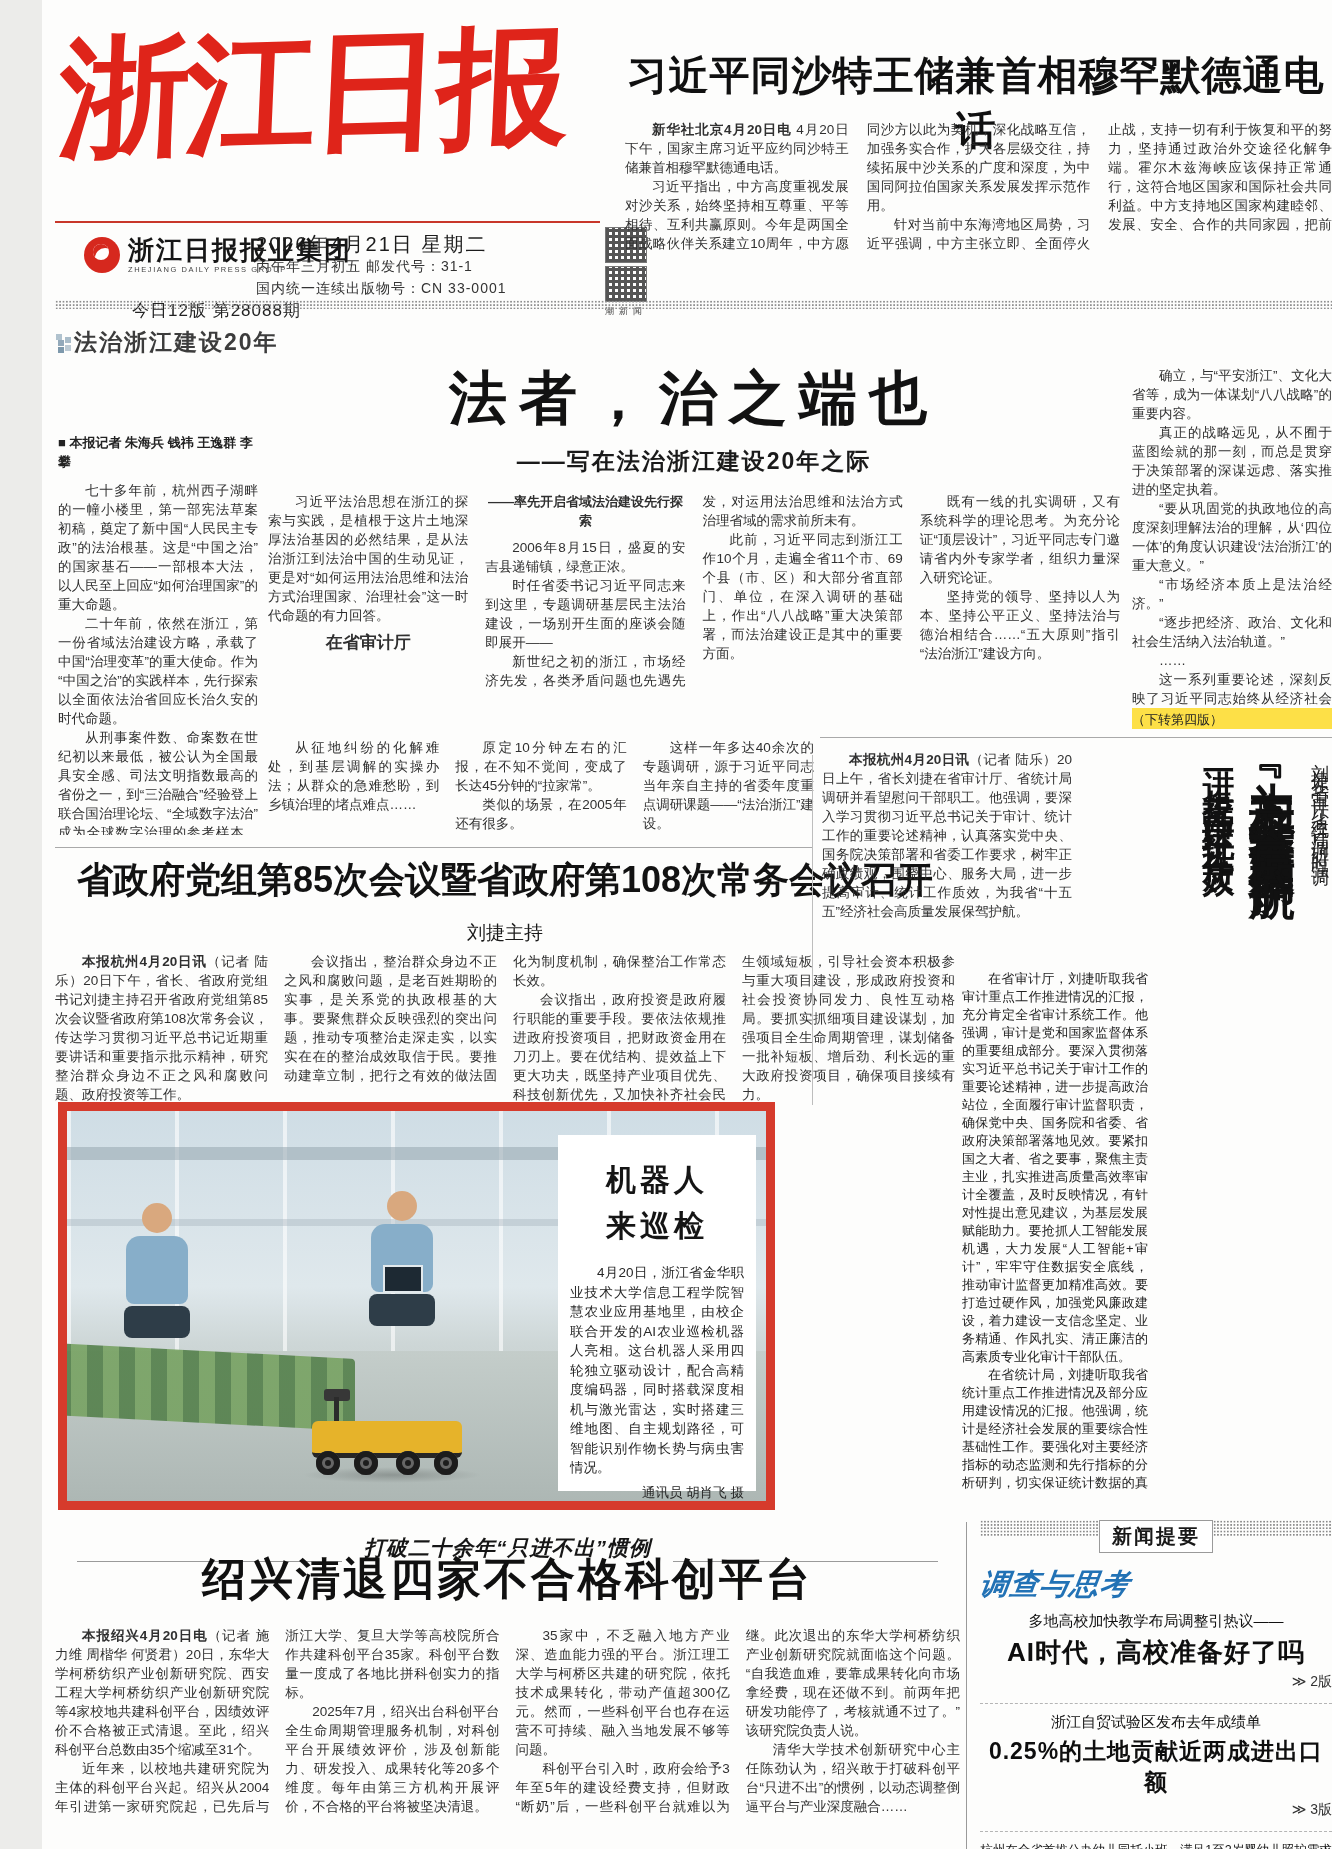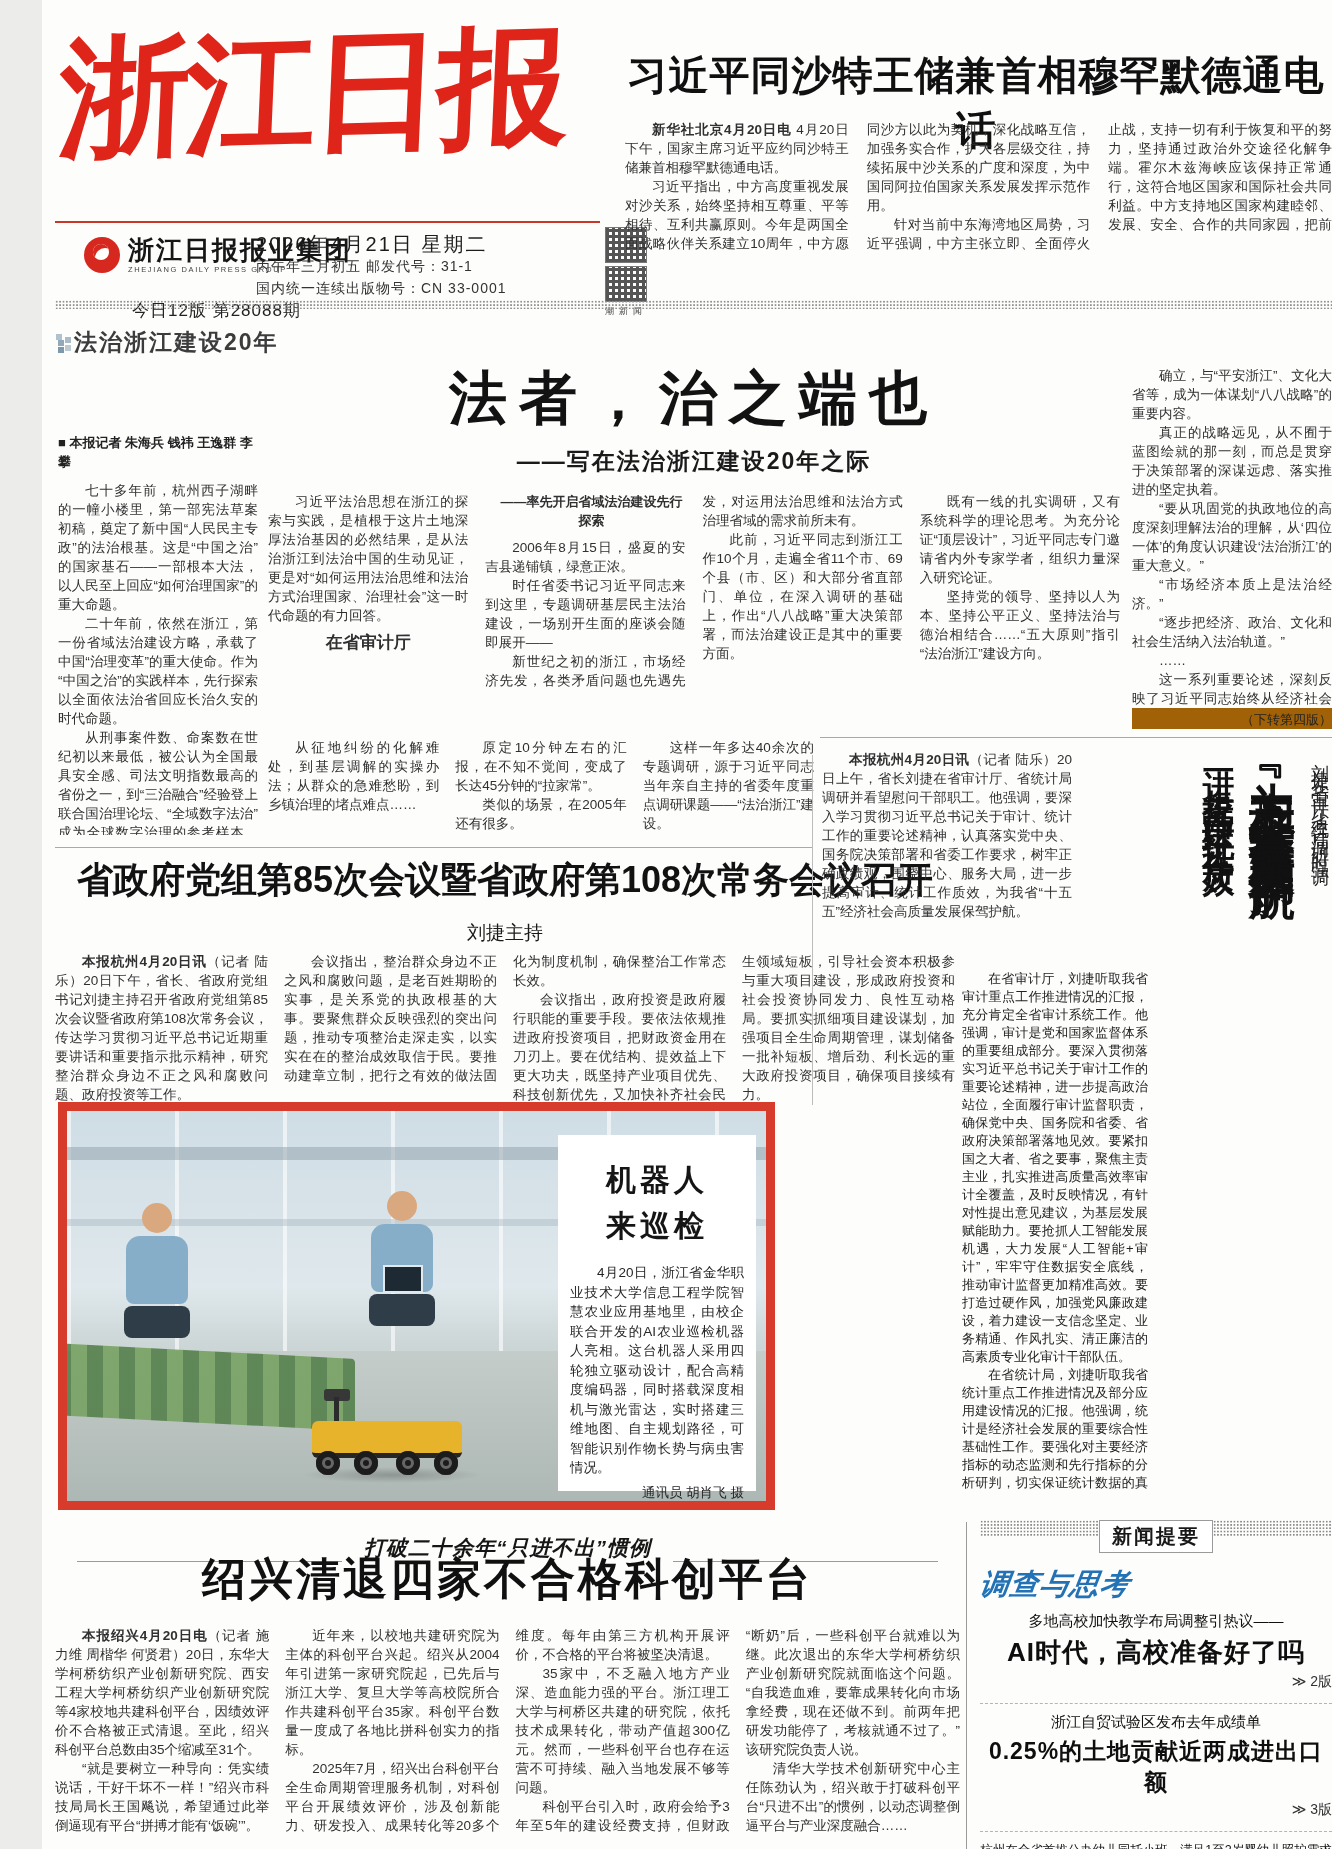--- a/index.html
+++ b/index.html
@@ -47,24 +47,24 @@
       box-shadow:7px -3px 0 #a9bcc9,0 7px 0 #7e99ac,7px 5px 0 #bccad4,-2px -6px 0 #b0c2ce;}
   .tag-label{font-size:23px;font-weight:900;color:#3c3c3c;letter-spacing:2px;}
   .law-headline{left:268px;top:360px;width:852px;text-align:center;font-size:58px;font-weight:900;
       letter-spacing:12px;color:#121212;}
   .law-subtitle{left:268px;top:446px;width:852px;text-align:center;font-size:23px;font-weight:bold;
       letter-spacing:2px;color:#1a1a1a;}
   .law-colA{left:58px;top:433px;width:200px;height:402px;overflow:hidden;}
   .law-byline{font-size:13px;font-weight:bold;color:#222;margin-bottom:10px;}
   .law-main{left:268px;top:492px;width:852px;height:240px;column-count:4;column-gap:17px;overflow:hidden;}
   .law-sub1{text-align:center;font-weight:900;font-size:17px;margin:8px 0 2px;text-indent:0;}
-  .law-sub2{text-align:center;font-weight:bold;font-size:13px;margin-bottom:8px;text-indent:0;margin-left:12px;}
+  .law-sub2{text-align:center;font-weight:bold;font-size:13px;margin-bottom:8px;text-indent:0;}
   .law-colC{left:1132px;top:366px;width:200px;height:360px;overflow:hidden;}
-  .law-jump{left:1132px;top:708px;width:200px;text-align:right;font-size:13px;color:#222;
-      background:#a16207;padding-top:3px;}
+  .law-jump{left:1132px;top:708px;width:200px;font-size:13px;color:#222;
+      background:#fde047;padding-top:3px;}
   .law-cont{left:268px;top:738px;width:546px;height:97px;column-count:3;column-gap:16px;overflow:hidden;}
 
   
   .rule-h{background:#a9a9a9;height:1px;}
   .gov-headline{left:55px;top:856px;width:900px;text-align:center;font-size:36px;font-weight:900;
       color:#121212;}
   .gov-presider{left:55px;top:920px;width:900px;text-align:center;font-size:19px;color:#1a1a1a;}
   .gov-body{left:55px;top:952px;width:900px;height:152px;column-count:4;column-gap:16px;overflow:hidden;}
 
   
@@ -289,21 +289,20 @@
   </div>
 
   <div class="abs sx-kicker">
     <div class="line"></div>
     <div class="txt">打破二十余年“只进不出”惯例</div>
     <div class="line"></div>
   </div>
   <div class="abs sx-headline">绍兴清退四家不合格科创平台</div>
   <div class="abs sx-body bodytext">
     <p><span class="lead-src">本报绍兴4月20日电</span><span>（记者 施力维 周楷华 何贤君）20日，东华大学柯桥纺织产业创新研究院、西安工程大学柯桥纺织产业创新研究院等4家校地共建科创平台，因绩效评价不合格被正式清退。至此，绍兴科创平台总数由35个缩减至31个。</span></p>
-    <p>“就是要树立一种导向：凭实绩说话，干好干坏不一样！”绍兴市科技局局长王国飚说，希望通过此举倒逼现有平台“拼搏才能有‘饭碗’”。</p>
     <p>近年来，以校地共建研究院为主体的科创平台兴起。绍兴从2004年引进第一家研究院起，已先后与浙江大学、复旦大学等高校院所合作共建科创平台35家。科创平台数量一度成了各地比拼科创实力的指标。</p>
     <p>2025年7月，绍兴出台科创平台全生命周期管理服务机制，对科创平台开展绩效评价，涉及创新能力、研发投入、成果转化等20多个维度。每年由第三方机构开展评价，不合格的平台将被坚决清退。</p>
     <p>35家中，不乏融入地方产业深、造血能力强的平台。浙江理工大学与柯桥区共建的研究院，依托技术成果转化，带动产值超300亿元。然而，一些科创平台也存在运营不可持续、融入当地发展不够等问题。</p>
     <p>科创平台引入时，政府会给予3年至5年的建设经费支持，但财政“断奶”后，一些科创平台就难以为继。此次退出的东华大学柯桥纺织产业创新研究院就面临这个问题。“自我造血难，要靠成果转化向市场拿经费，现在还做不到。前两年把研发功能停了，考核就通不过了。”该研究院负责人说。</p>
     <p>清华大学技术创新研究中心主任陈劲认为，绍兴敢于打破科创平台“只进不出”的惯例，以动态调整倒逼平台与产业深度融合……</p>
   </div>
 
   <div class="abs digest-vrule"></div>
   <div class="abs digest">
     <div class="digest-header">

